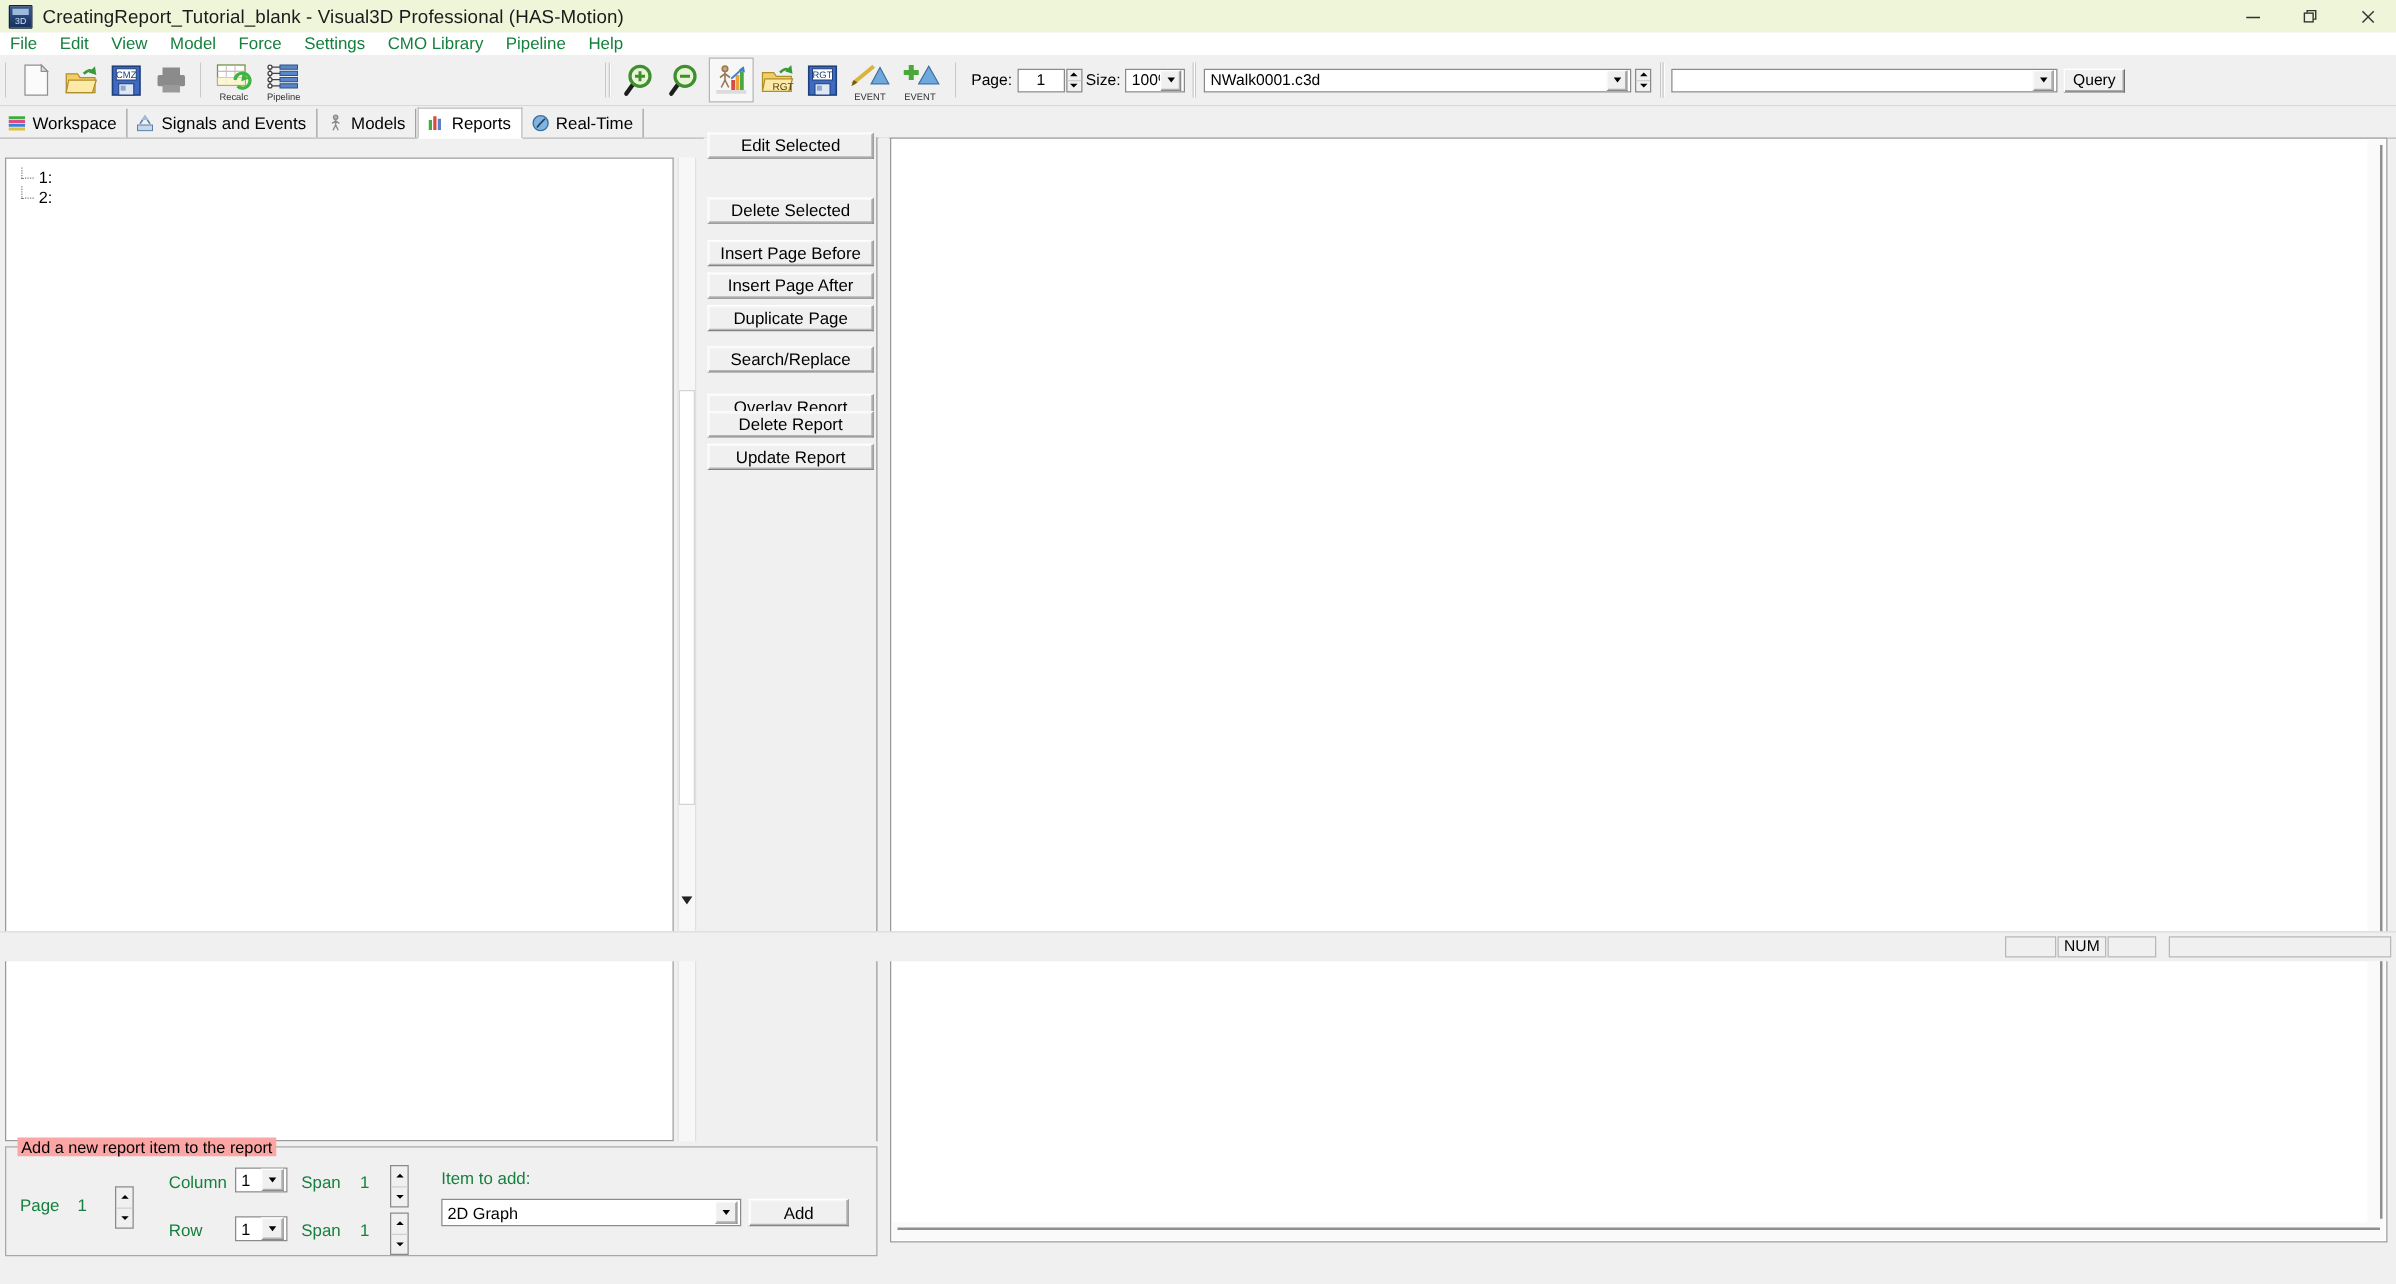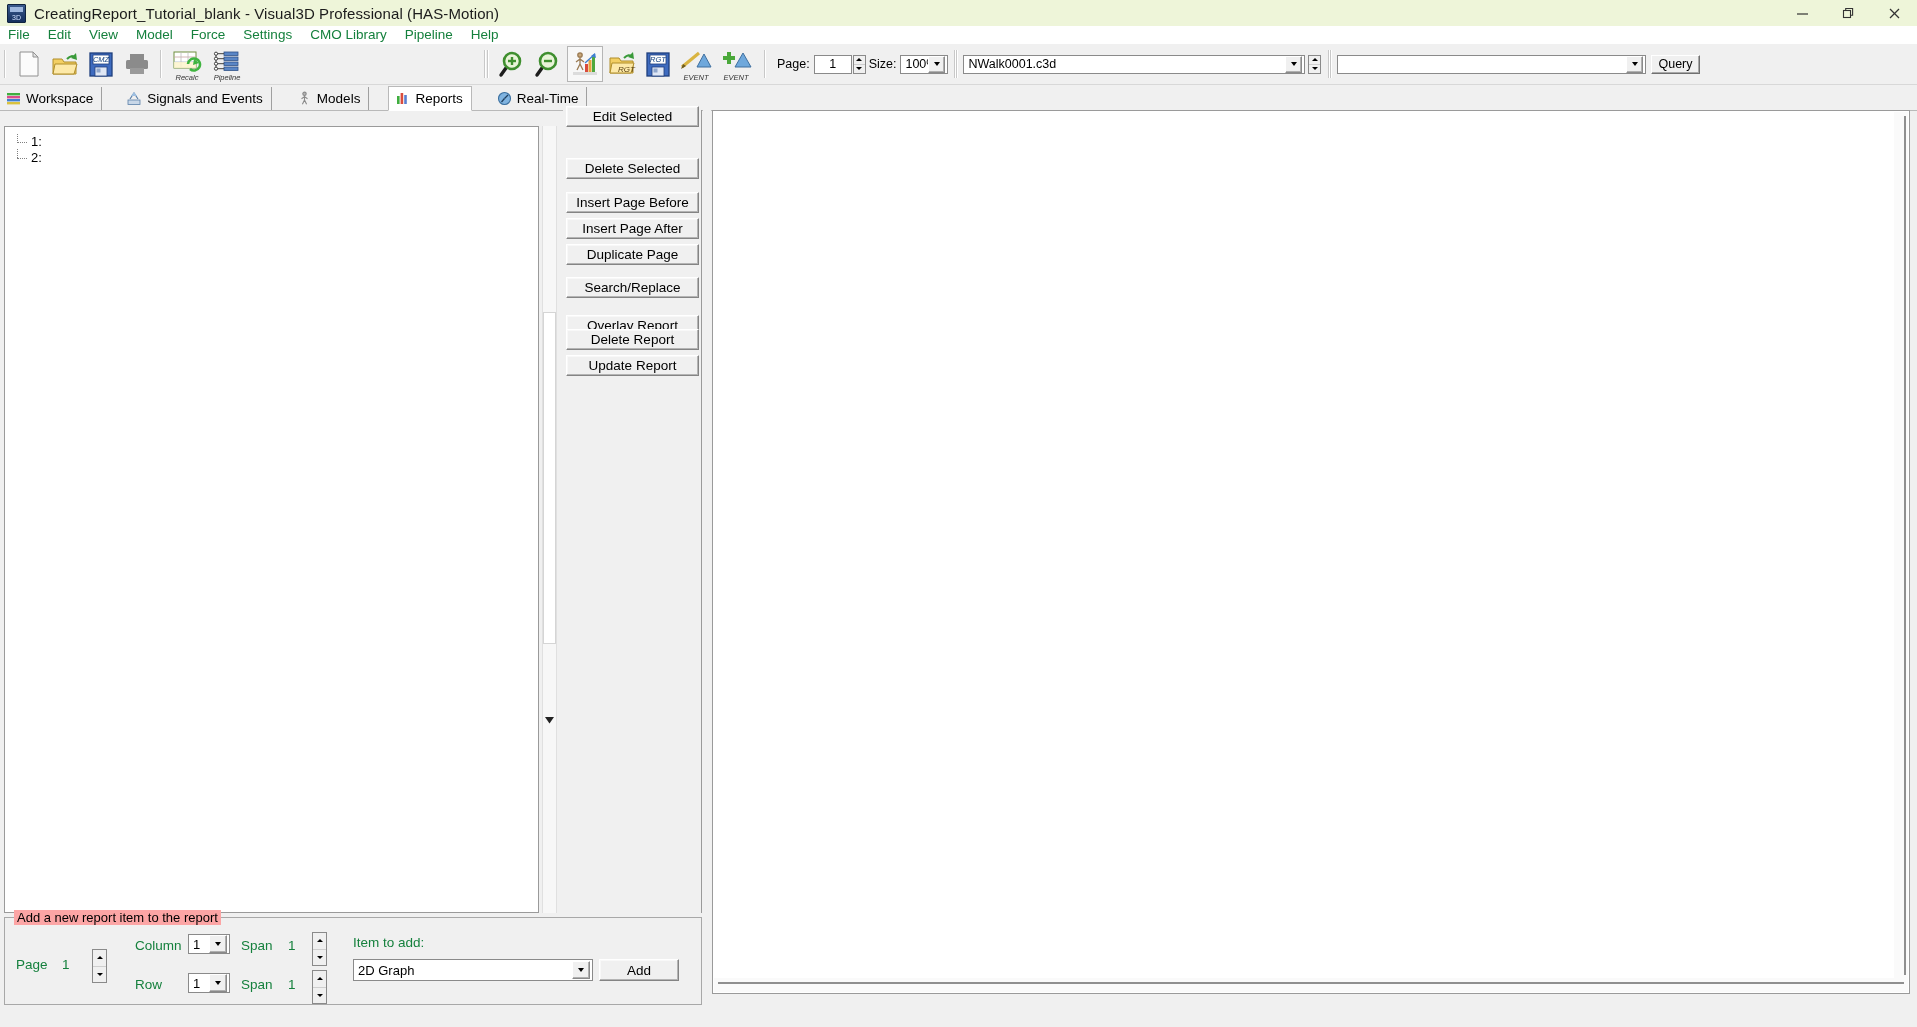--- a/index.html
+++ b/index.html
@@ -60,21 +60,20 @@
     background:#f0f0f0;
     border-bottom:1px solid #d8d8d8;
     display:flex;align-items:center;
   }
   .tb-sep{width:1px;height:28px;background:#c8c8c8;margin:0 5px;
           border-right:1px solid #ffffff;}
   .tbtn{
     width:34px;height:34px;margin:0 1px;
     display:flex;align-items:center;justify-content:center;
     position:relative;
-    font-style:italic;
   }
   .tbtn.sunken{border:1px solid #b5b5b5;background:#f7f7f7;}
   .lbl-under{
     position:absolute;bottom:-1px;left:0;right:0;text-align:center;
     font-size:7.5px;line-height:8px;color:#333;
     font-family:"Liberation Sans",sans-serif;
   }
 
   
   .tfield{
@@ -108,21 +107,20 @@
     border:1px solid #fff;border-right-color:#707070;border-bottom-color:#707070;
     box-shadow:inset -1px -1px 0 #a8a8a8;
     font-size:12.5px;line-height:17px;text-align:center;box-sizing:border-box;color:#000;
   }
 
   
   .tabstrip{
     position:absolute;left:0;top:85px;width:1917px;height:25px;
     background:#f0f0f0;display:flex;align-items:flex-end;
     border-bottom:1px solid #b9b9b9;
-    gap:18px;
   }
   .tab{
     height:23px;display:flex;align-items:center;padding:0 8px 0 6px;
     font-size:13.5px;color:#000;position:relative;box-sizing:border-box;
     border-right:1px solid #a0a0a0;margin-right:1px;
   }
   .tab.active{
     background:#ffffff;border:1px solid #b9b9b9;border-bottom:1px solid #ffffff;
     height:25px;margin-bottom:-1px;border-right:1px solid #b9b9b9;
   }
@@ -629,14 +627,20 @@
     <span class="gb-label" style="left:348px;top:17px;">Item to add:</span>
     <div class="mini-combo" style="left:348px;top:41px;width:240px;height:22px;">
       <div class="ctext">2D Graph</div>
       <div class="cbtn">
           <span class="arr-dn"></span>
         </div>
     </div>
     <div class="addbtn" style="left:594px;top:41px;width:80px;height:22px;">Add</div>
   </div>
 
+  <div class="statusbar">
+    <div class="sb-cell" style="left:1604px;width:41px;"></div>
+    <div class="sb-cell" style="left:1646px;width:39px;">NUM</div>
+    <div class="sb-cell" style="left:1686px;width:39px;"></div>
+    <div class="sb-cell" style="left:1735px;width:178px;"></div>
+  </div>
 
 </div>
 
 </body></html>

